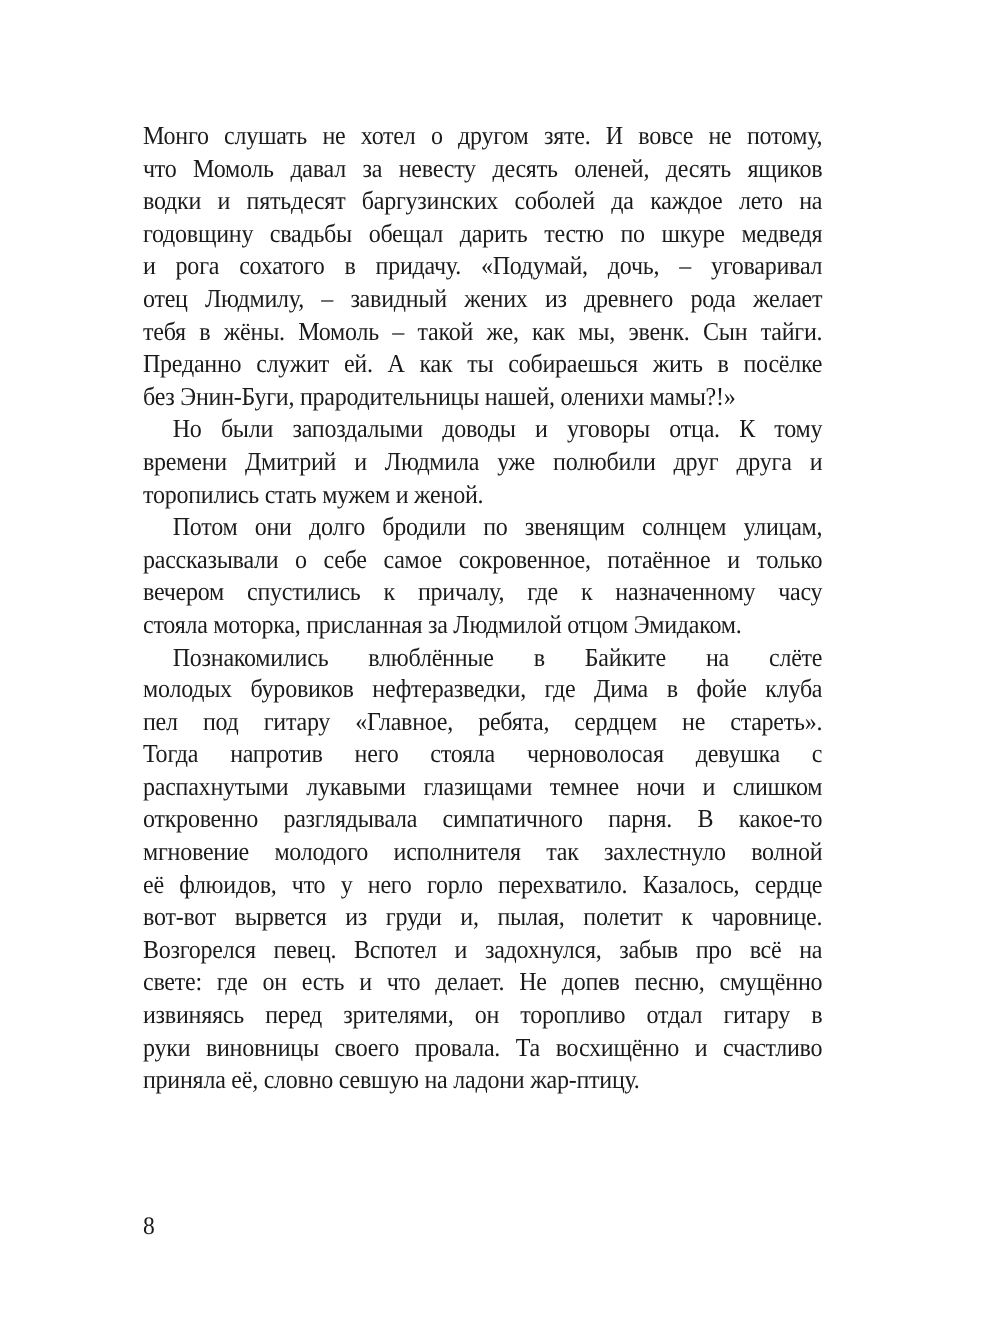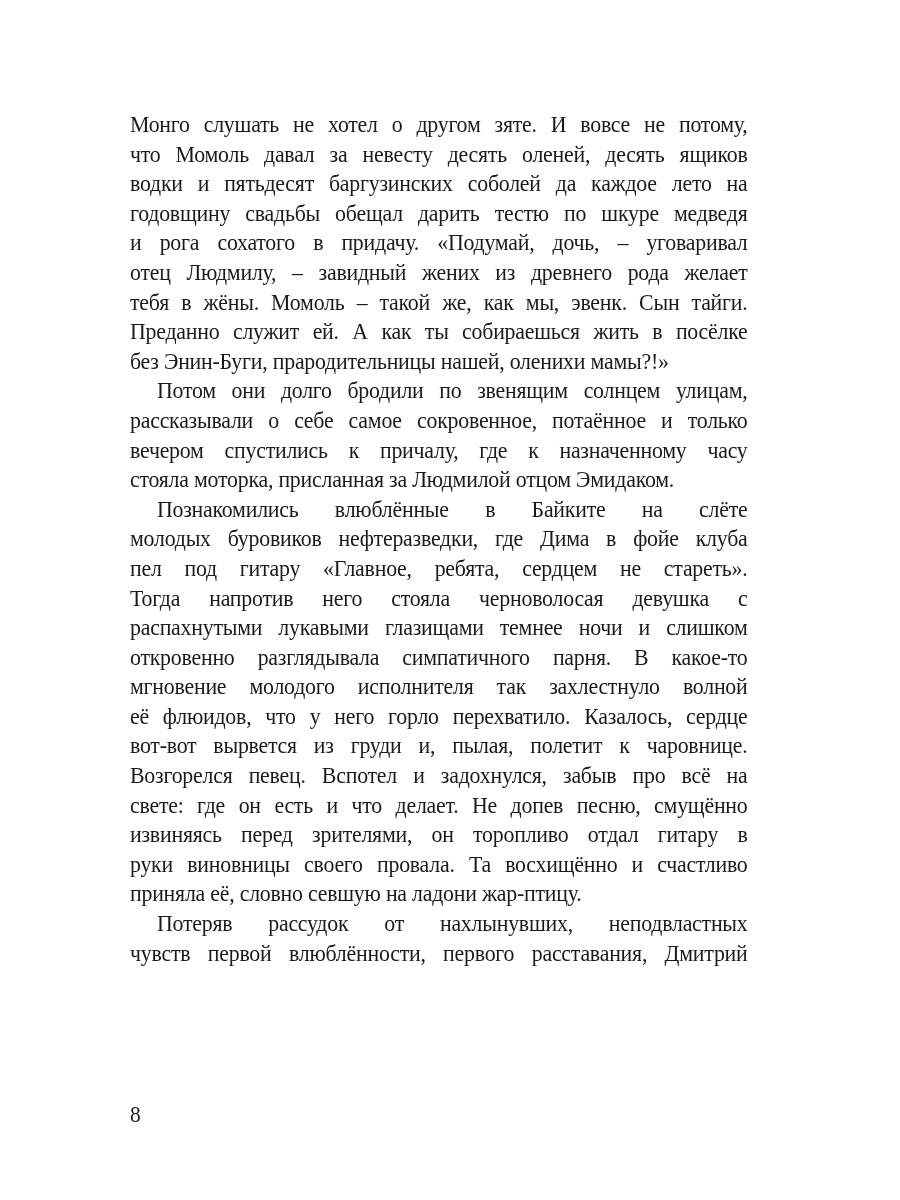--- a/index.html
+++ b/index.html
@@ -70,20 +70,25 @@
       <span class="line">что Момоль давал за невесту десять оленей, десять ящиков</span>
       <span class="line">водки и пятьдесят баргузинских соболей да каждое лето на</span>
       <span class="line">годовщину свадьбы обещал дарить тестю по шкуре медведя</span>
       <span class="line">и рога сохатого в придачу. «Подумай, дочь, – уговаривал</span>
       <span class="line">отец Людмилу, – завидный жених из древнего рода желает</span>
       <span class="line">тебя в жёны. Момоль – такой же, как мы, эвенк. Сын тайги.</span>
       <span class="line">Преданно служит ей. А как ты собираешься жить в посёлке</span>
       <span class="line last">без Энин-Буги, прародительницы нашей, оленихи мамы?!»</span>
     </div>
 
+    <div>
+      <span class="line indent">Но были запоздалыми доводы и уговоры отца. К тому</span>
+      <span class="line">времени Дмитрий и Людмила уже полюбили друг друга и</span>
+      <span class="line last">торопились стать мужем и женой.</span>
+    </div>
 
     <div>
       <span class="line indent">Потом они долго бродили по звенящим солнцем улицам,</span>
       <span class="line">рассказывали о себе самое сокровенное, потаённое и только</span>
       <span class="line">вечером спустились к причалу, где к назначенному часу</span>
       <span class="line last">стояла моторка, присланная за Людмилой отцом Эмидаком.</span>
     </div>
 
     <div>
       <span class="line indent">Познакомились влюблённые в Байките на слёте</span>
@@ -95,21 +100,17 @@
       <span class="line">мгновение молодого исполнителя так захлестнуло волной</span>
       <span class="line">её флюидов, что у него горло перехватило. Казалось, сердце</span>
       <span class="line">вот-вот вырвется из груди и, пылая, полетит к чаровнице.</span>
       <span class="line">Возгорелся певец. Вспотел и задохнулся, забыв про всё на</span>
       <span class="line">свете: где он есть и что делает. Не допев песню, смущённо</span>
       <span class="line">извиняясь перед зрителями, он торопливо отдал гитару в</span>
       <span class="line">руки виновницы своего провала. Та восхищённо и счастливо</span>
       <span class="line last">приняла её, словно севшую на ладони жар-птицу.</span>
     </div>
 
-    <div>
-      <span class="line indent">Потеряв рассудок от нахлынувших, неподвластных</span>
-      <span class="line">чувств первой влюблённости, первого расставания, Дмитрий</span>
-    </div>
 
   </div>
 
   <div class="page-number">8</div>
 </div>
 
 </body></html>

